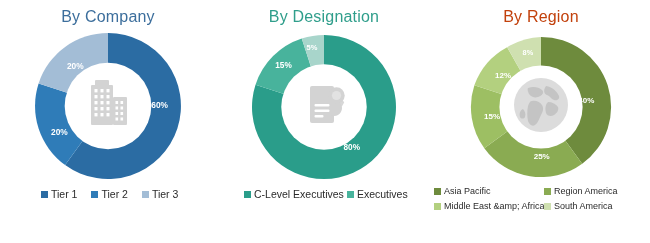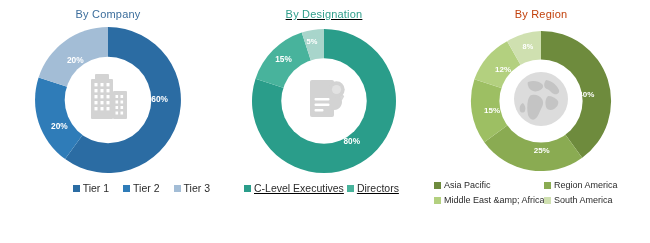--- a/index.html
+++ b/index.html
@@ -20,26 +20,26 @@
     display: flex;
     flex-direction: row;
     align-items: flex-start;
   }
   .panel {
     position: relative;
     height: 243px;
     box-sizing: border-box;
   }
   .panel-company   { width: 216px; }
-  .panel-designation { width: 216px; text-decoration: underline; }
+  .panel-designation { width: 216px; }
   .panel-region    { width: 218px; }
 
   .panel-title {
     text-align: center;
-    font-size: 11px;
+    font-size: 16px;
     letter-spacing: 0.2px;
     padding-top: 8px;
     white-space: nowrap;
   }
   .title-company { color: #3c6e9c; }
   .title-designation { color: #2f9e8b; }
   .title-region { color: #c2410c; }
 
   .donut-wrap {
     position: relative;
@@ -69,21 +69,21 @@
     pointer-events: none;
   }
 
   .legend {
     margin-top: 6px;
     padding: 0 6px;
   }
   .legend-row-h {
     display: flex;
     flex-direction: row;
-    justify-content: flex-end;
+    justify-content: flex-start;
     gap: 14px;
     padding-left: 41px;
   }
   .legend-col {
     display: flex;
     gap: 3px;
     padding-left: 28px;
   }
   .legend-grid {
     display: grid;
@@ -221,21 +221,21 @@
       </div>
     </div>
 
     <div class="legend legend-col">
       <div class="legend-item">
         <span class="swatch" style="background:#2a9d8a"></span>
         <span>C-Level Executives</span>
       </div>
       <div class="legend-item">
         <span class="swatch" style="background:#48b39c"></span>
-        <span>Directors</span>
+        <span>Executives</span>
       </div>
     </div>
   </div>
 
   <div class="panel panel-region">
     <div class="panel-title title-region">By Region</div>
 
     <div class="donut-wrap donut-wrap-region">
       <svg class="donut-svg" viewBox="0 0 200 200">
         <g>

